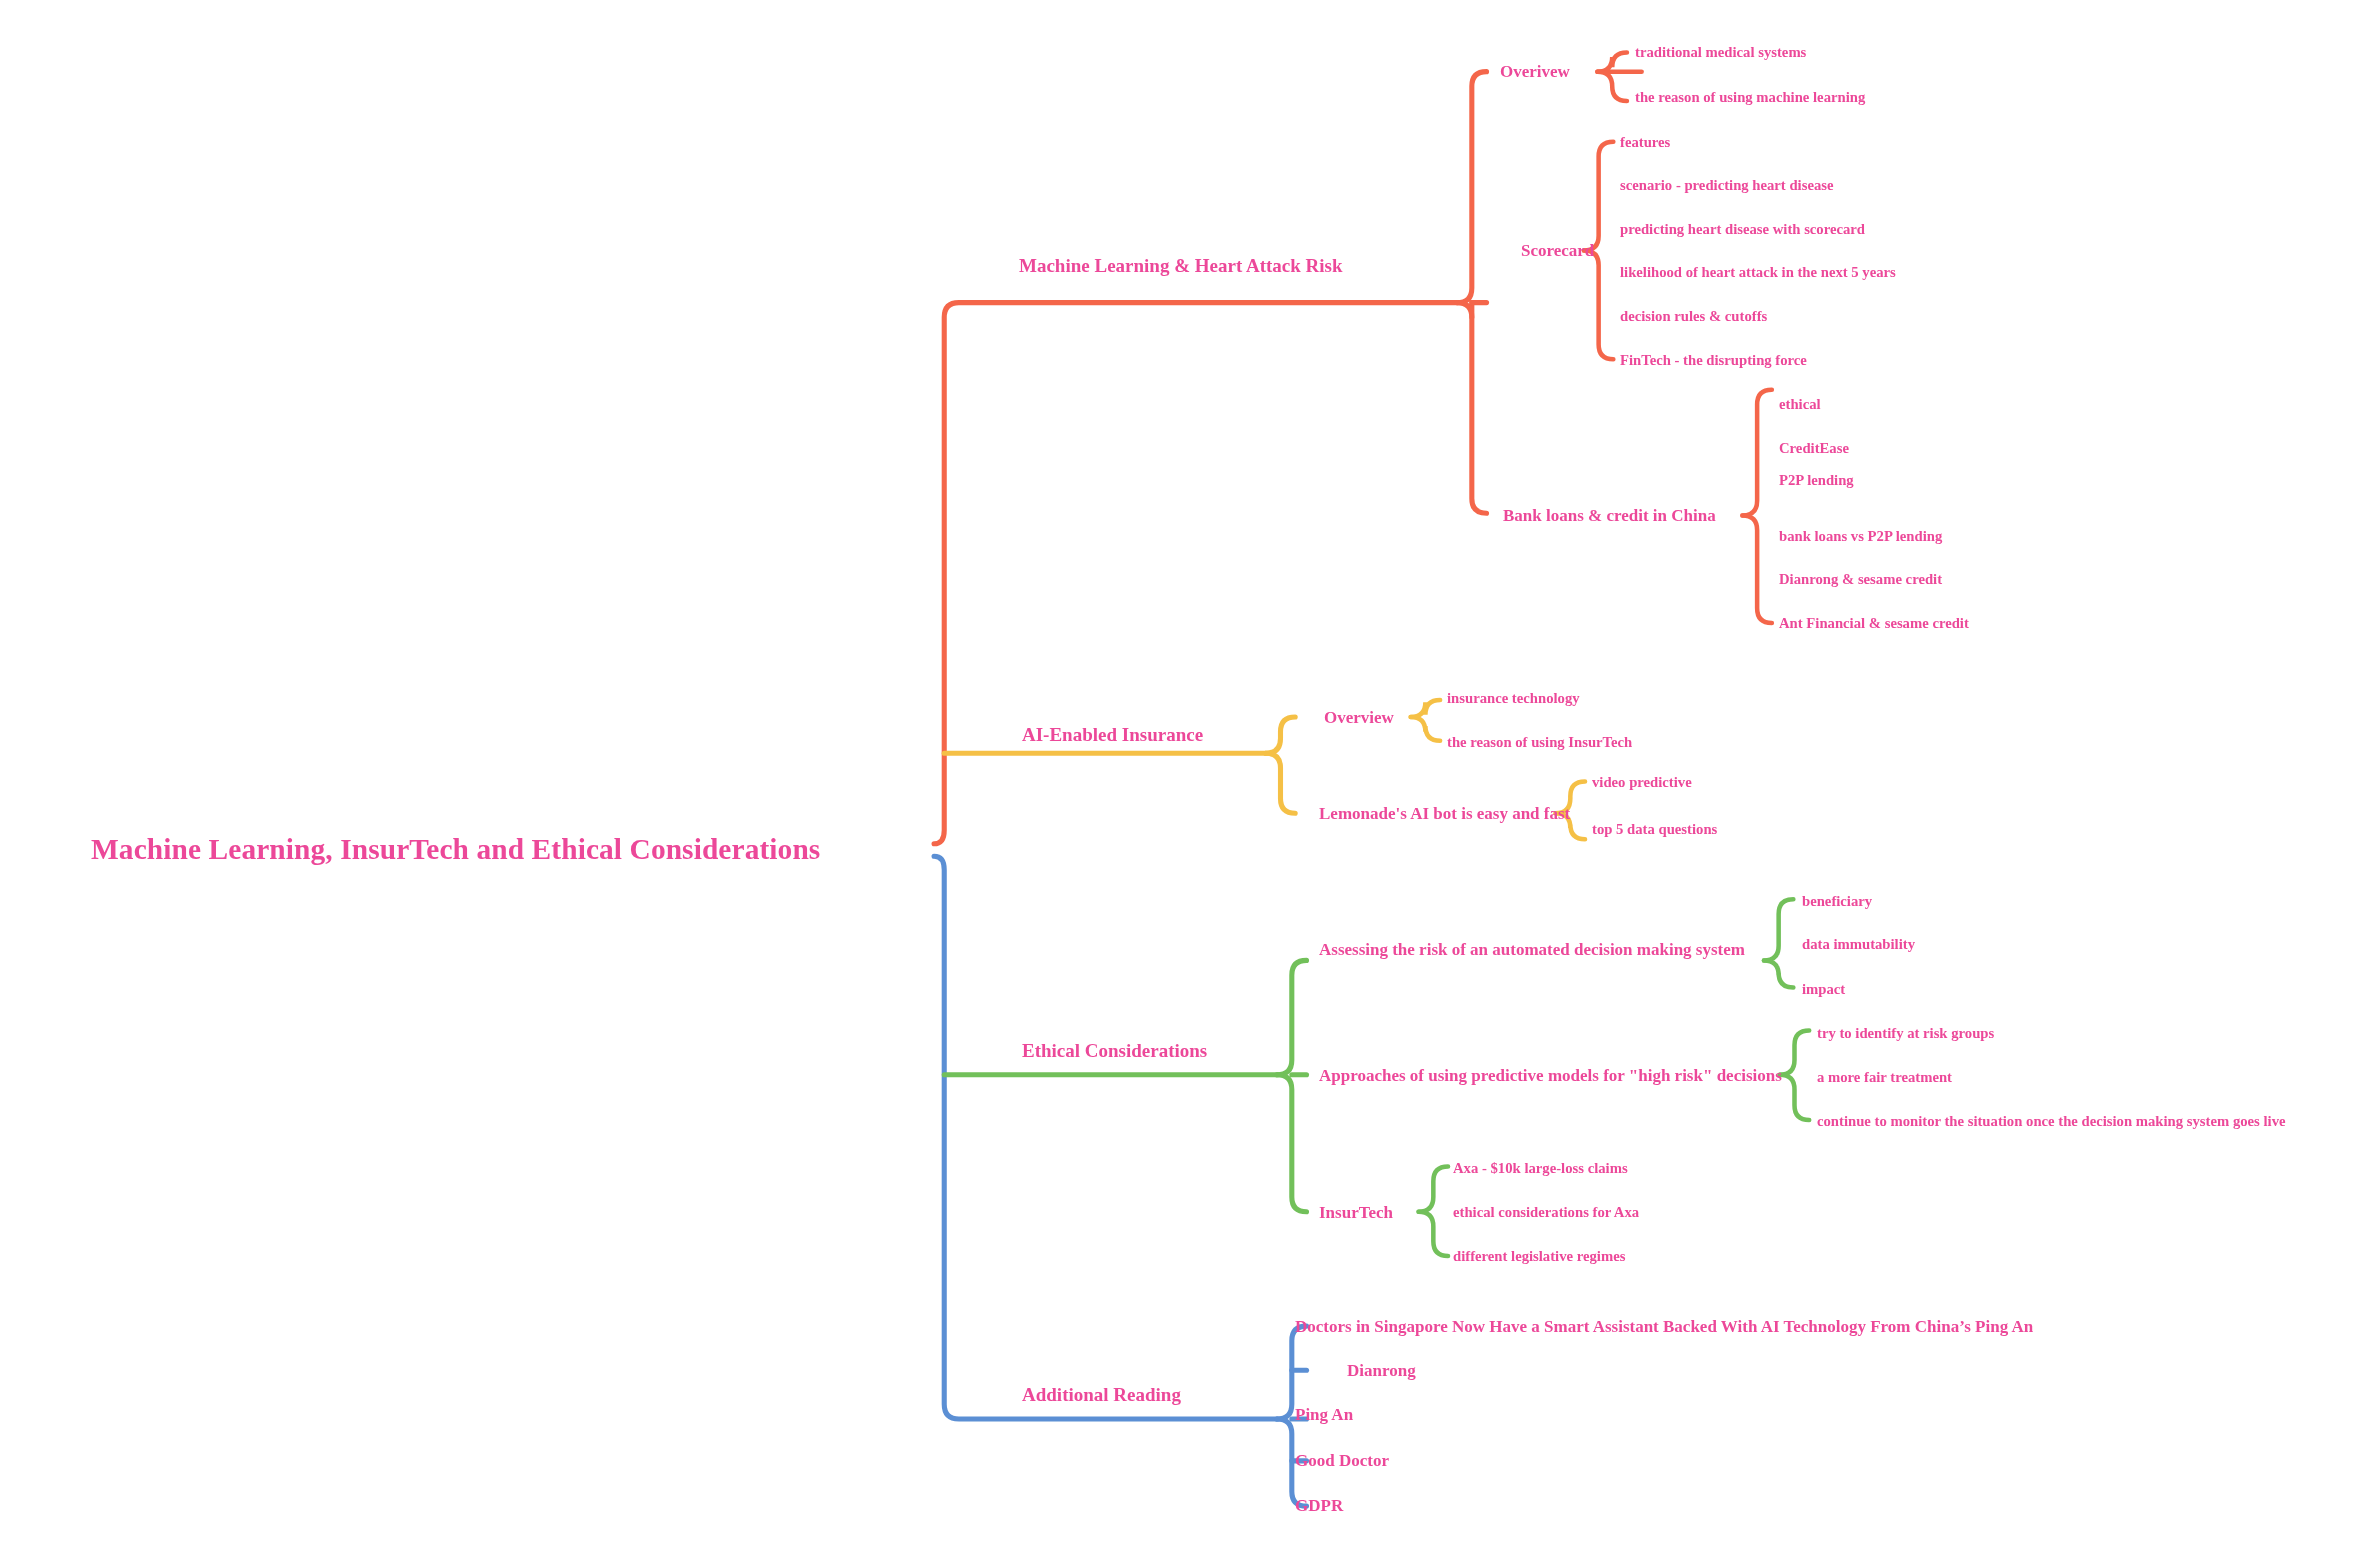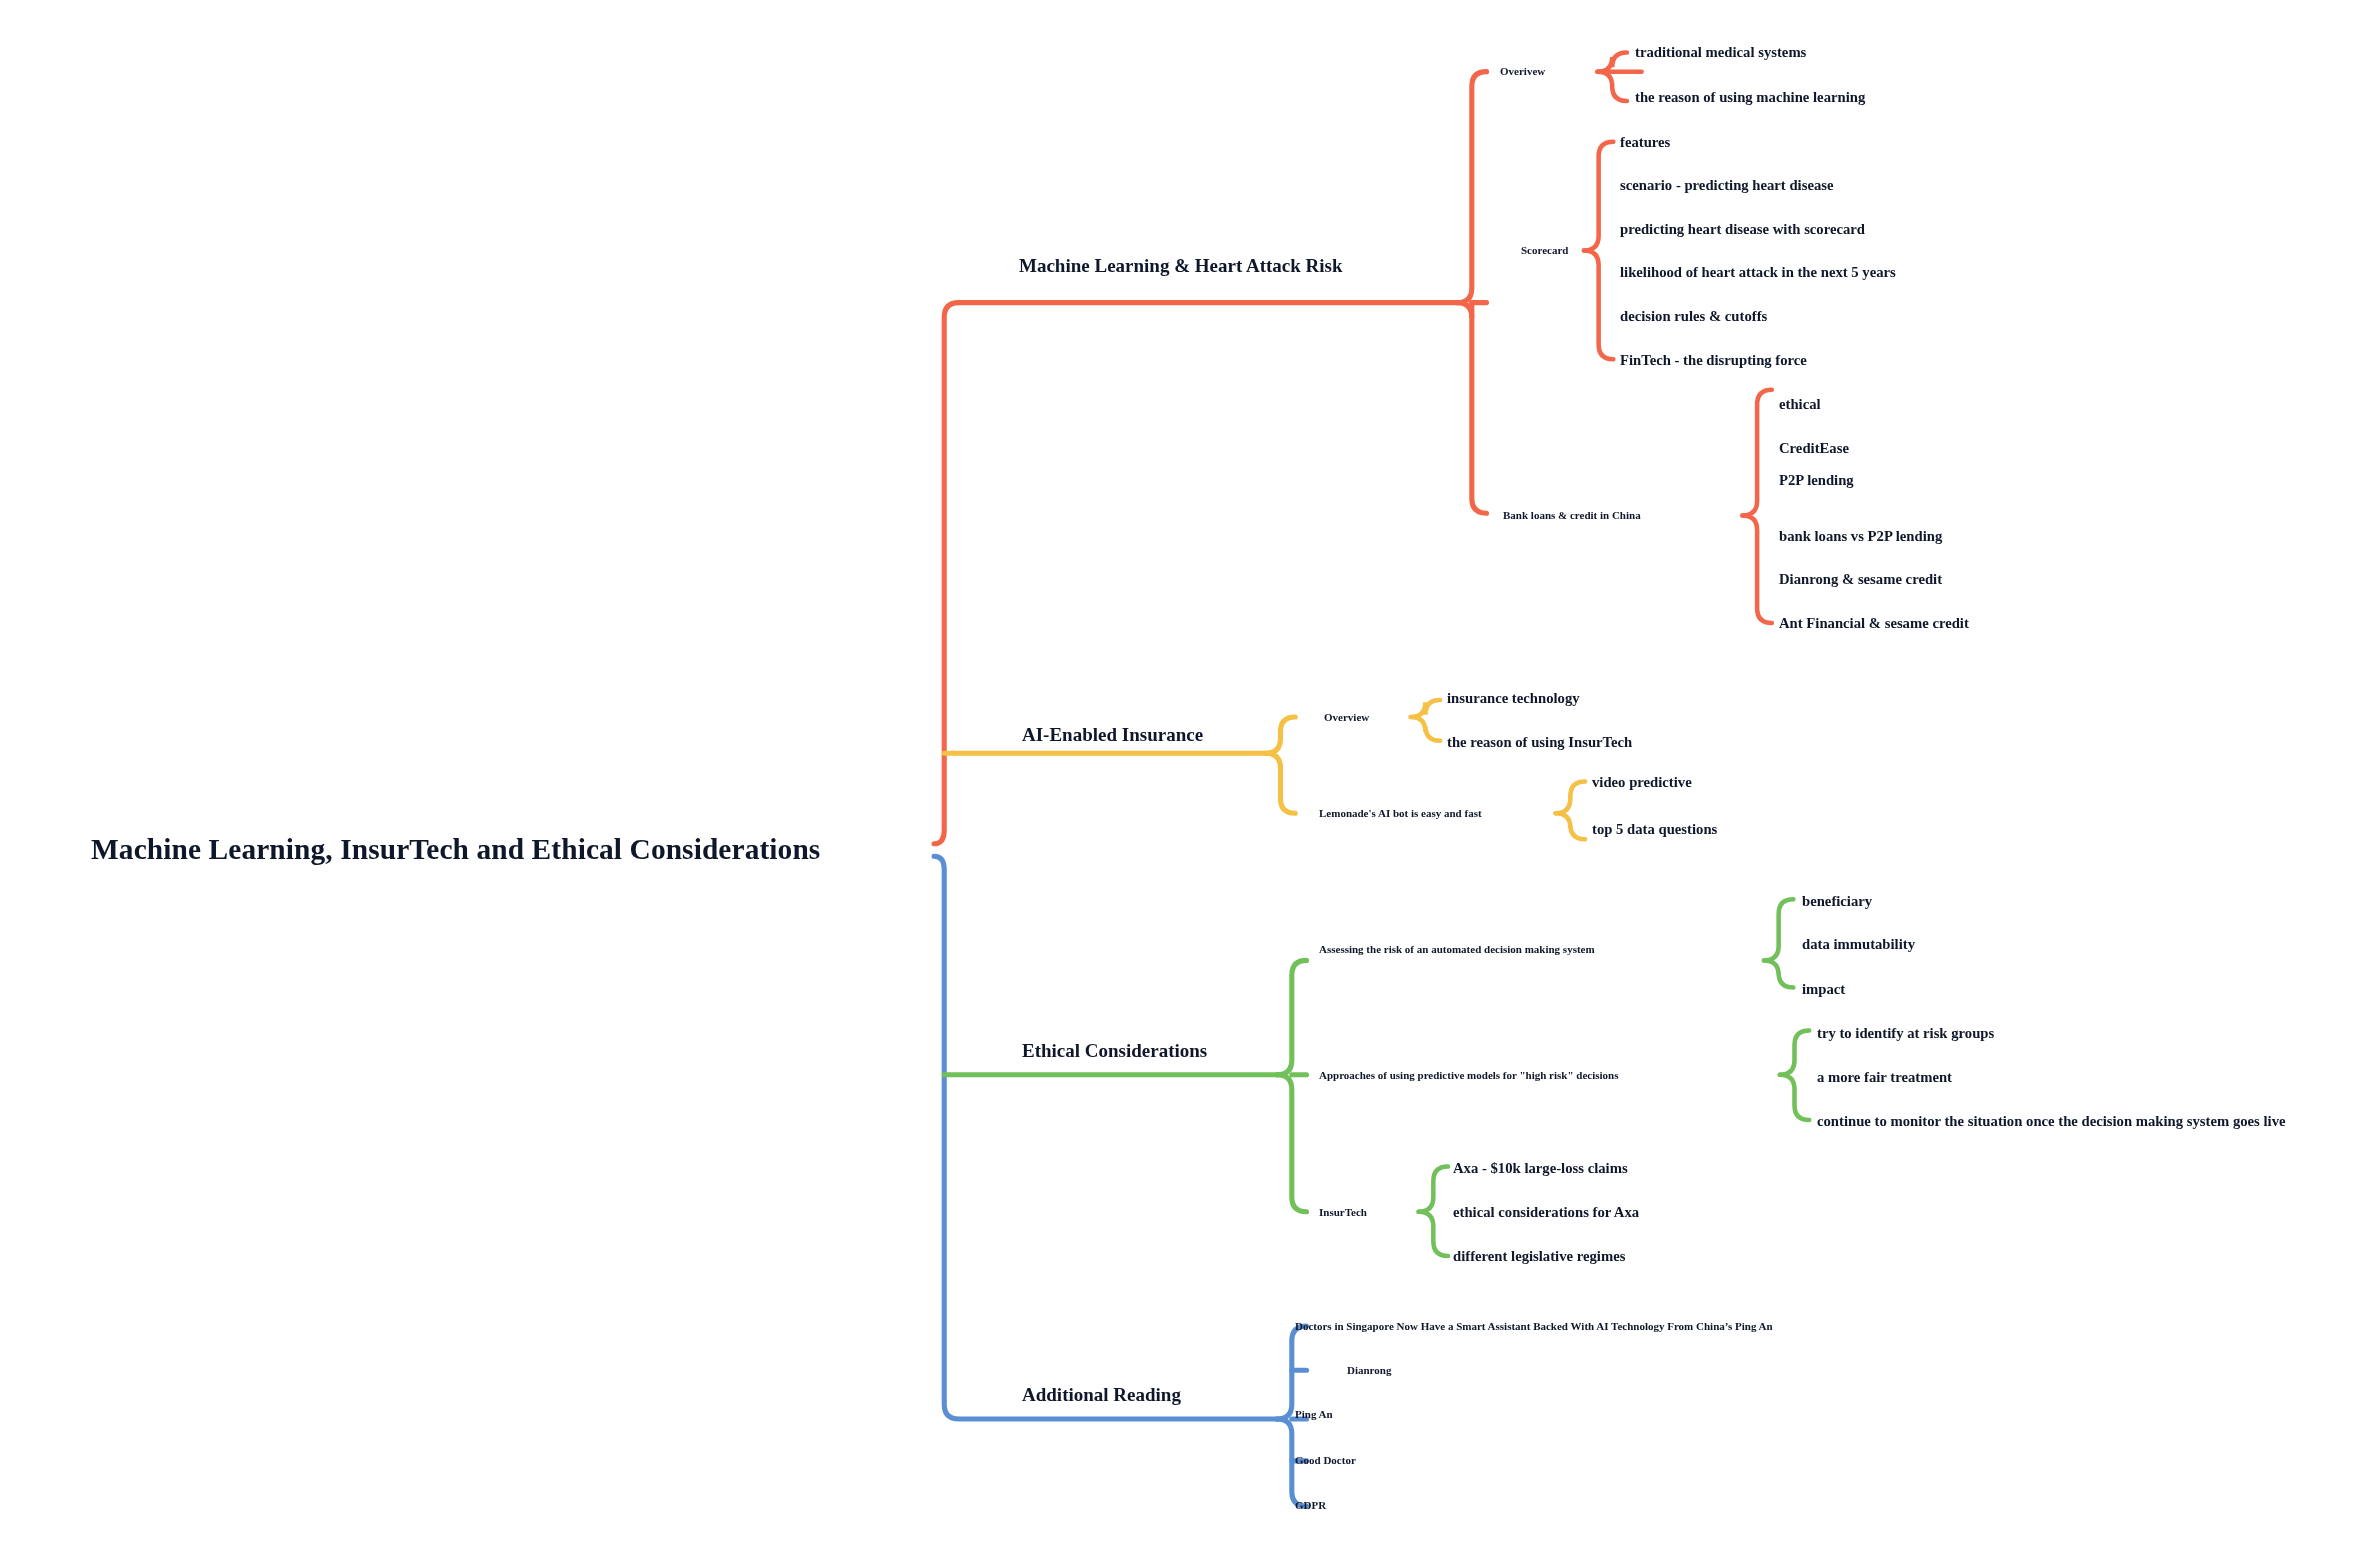--- a/index.html
+++ b/index.html
@@ -18,34 +18,34 @@
   #wires {
     position: absolute;
     inset: 0;
     width: 2377px;
     height: 1554px;
     pointer-events: none;
   }
   .node {
     position: absolute;
     white-space: nowrap;
-    color: #0f172a;
+    color: #ec4899;
     font-weight: bold;
     line-height: 1;
     transform: translateY(-50%);
   }
   .node.center-title {
     font-size: 29.4px;
     letter-spacing: 0.1px;
   }
   .node.level1 {
     font-size: 19px;
   }
   .node.level2 {
-    font-size: 11px;
+    font-size: 17px;
   }
   .node.level3 {
     font-size: 14.7px;
   }
 </style>
 </head>
 <body>
 
 <div id="mindmap-root">
 

